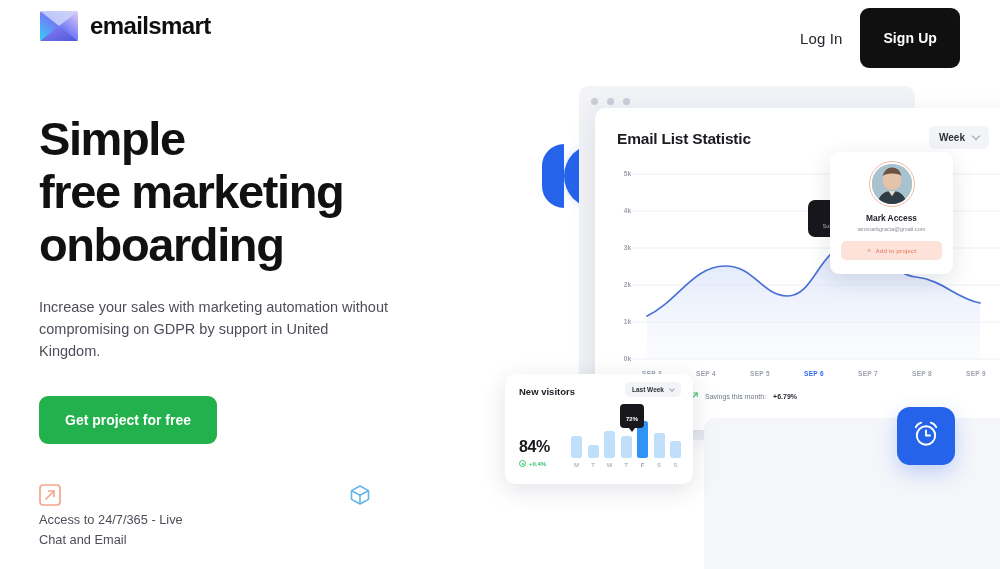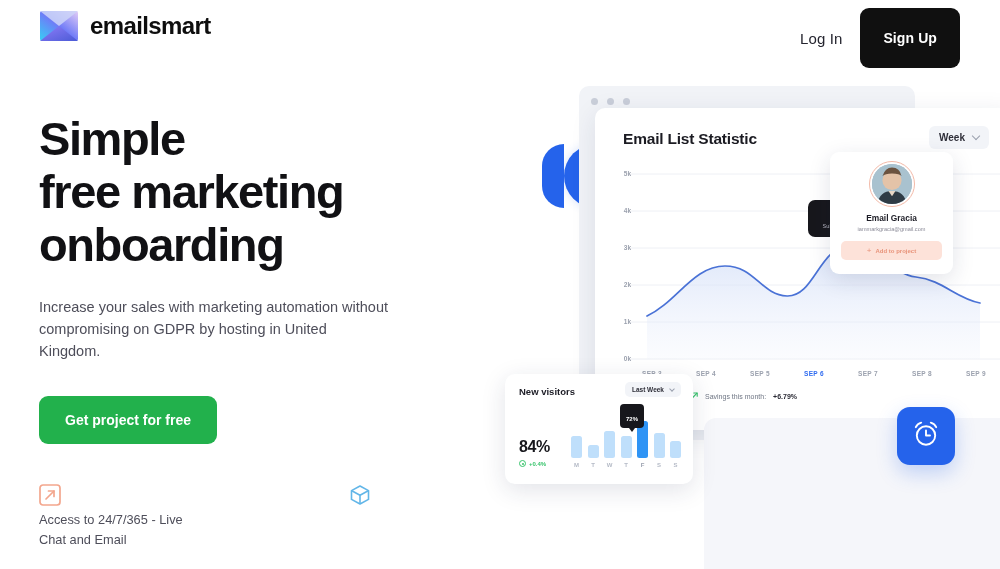--- a/index.html
+++ b/index.html
@@ -78,21 +78,21 @@
     background: #f1f3f7; border-radius: 10px;
   }
   .dots { position: absolute; left: 12px; top: 12px; display: flex; gap: 9px; }
   .dot { width: 7px; height: 7px; border-radius: 50%; background: #c9ced9; }
 
   .white-card {
     position: absolute; left: 95px; top: 30px; width: 418px; height: 322px;
     background: #fff; border-radius: 10px;
     box-shadow: 0 6px 26px rgba(28,40,80,0.10);
   }
-  .card-title { position: absolute; left: 28px; top: 22px; font-size: 15.5px; font-weight: 700; color: #1b1b22; letter-spacing: -0.2px; }
+  .card-title { position: absolute; left: 22px; top: 22px; font-size: 15.5px; font-weight: 700; color: #1b1b22; letter-spacing: -0.2px; }
   .week-chip {
     position: absolute; right: 24px; top: 18px;
     background: #f2f4f8; border-radius: 6px; padding: 6px 10px;
     display: flex; align-items: center; gap: 8px; cursor: pointer;
   }
   .week-chip-label { font-size: 10px; font-weight: 700; color: #2e2e38; }
   .chip-caret { width: 6px; height: 6px; border-right: 1.2px solid #9aa0ae; border-bottom: 1.2px solid #9aa0ae; transform: rotate(45deg); position: relative; top: -2px; }
 
   .chart-area { position: absolute; left: 8px; top: 62px; width: 410px; height: 248px; }
   .y-labels { position: absolute; left: 4px; top: 0; width: 24px; height: 186px; }
@@ -225,21 +225,21 @@
       <button class="signup-btn">Sign Up</button>
     </div>
   </div>
 
   <div class="hero-left">
     <h1 class="hero-title">
       <span>Simple</span><br>
       <span>free marketing</span><br>
       <span>onboarding</span>
     </h1>
-    <p class="hero-sub">Increase your sales with marketing automation without compromising on GDPR by hosting in United Kingdom.</p>
+    <p class="hero-sub">Increase your sales with marketing automation without compromising on GDPR by support in United Kingdom.</p>
     <button class="cta">Get project for free</button>
   </div>
 
   <div class="features">
     <div class="feature">
       <span class="feature-icon">
         <svg width="22" height="22" viewBox="0 0 22 22">
           <rect x="1" y="1" width="20" height="20" rx="3" fill="none" stroke="#f3a68d" stroke-width="1.7"></rect>
           <path d="M7 15 L15 7" stroke="#f3a68d" stroke-width="1.7" stroke-linecap="round"></path>
           <path d="M9.5 7 L15 7 L15 12.5" fill="none" stroke="#f3a68d" stroke-width="1.7" stroke-linecap="round" stroke-linejoin="round"></path>
@@ -332,21 +332,21 @@
         <div class="avatar-img">
           <svg width="100%" height="100%" viewBox="0 0 46 46">
             <rect width="46" height="46" fill="#a9c2cf"></rect>
             <circle cx="23" cy="19" r="11" fill="#e4c3a8"></circle>
             <path d="M12 14 Q15 4 23 4 Q32 4 34 14 Q32 11 23 11 Q15 11 12 14 Z" fill="#6b5340"></path>
             <path d="M6 46 Q9 31 23 31 Q37 31 40 46 Z" fill="#2f3b45"></path>
             <path d="M19 31 L23 37 L27 31 Z" fill="#e8d7c6"></path>
           </svg>
         </div>
       </div>
-      <div class="p-name">Email Gracia</div>
+      <div class="p-name">Mark Access</div>
       <div class="p-mail">iammarkgracia@gmail.com</div>
       <div class="p-btn">
         <span class="plus">+</span>
         <span class="p-btn-label">Add to project</span>
       </div>
     </div>
 
     <div class="visitors-card">
       <div class="v-title">New visitors</div>
       <div class="v-chip">

